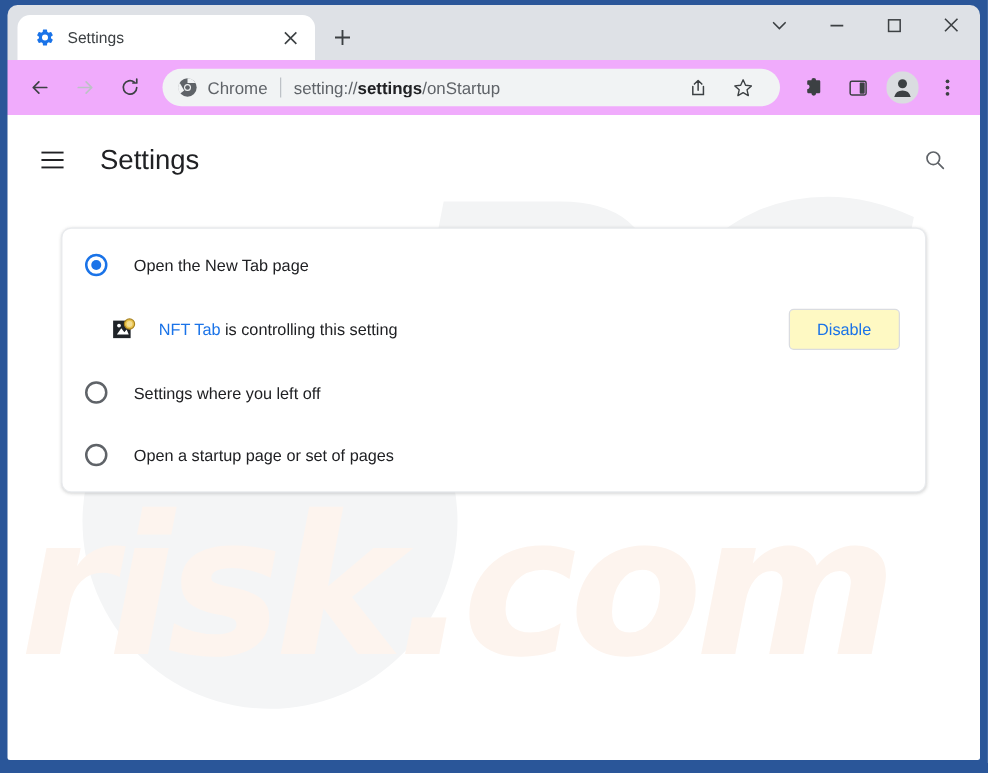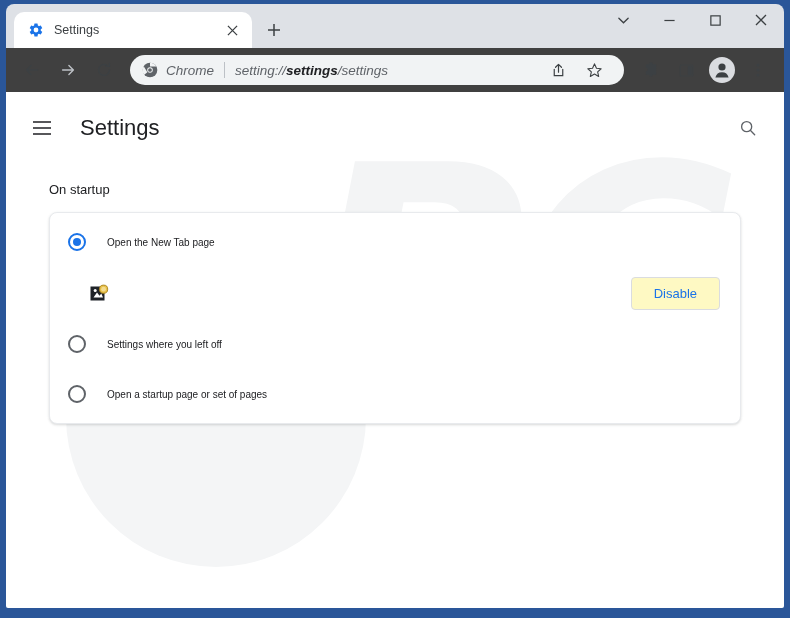--- a/index.html
+++ b/index.html
@@ -57,23 +57,23 @@
     position: absolute; top: 0; right: 0;
     height: 32px; display: flex; align-items: center;
   }
   .wc-btn {
     width: 46px; height: 32px;
     display: flex; align-items: center; justify-content: center;
   }
 
   
   #toolbar {
-    height: 44px; background: #404040;
-    display: flex; align-items: center;
-    padding: 0 8px; flex: none; font-style: italic;
+    height: 44px; background: #f0abfc;
+    display: flex; align-items: center;
+    padding: 0 8px; flex: none;
   }
   .tb-icon {
     width: 28px; height: 28px; margin: 0 4px;
     display: flex; align-items: center; justify-content: center;
     border-radius: 50%; flex: none;
   }
   #omnibox {
     flex: 1; height: 30px; margin: 0 8px;
     background: #f1f3f4; border-radius: 16px;
     display: flex; align-items: center;
@@ -175,21 +175,21 @@
     border: 2px solid #5f6368;
     position: relative;
     margin-right: 21px;
   }
   .radio.checked { border-color: #1a73e8; }
   .radio.checked::after {
     content: ""; position: absolute;
     left: 3px; top: 3px; width: 8px; height: 8px;
     border-radius: 50%; background: #1a73e8;
   }
-  .startup-label { font-size: 10px; color: #202124; }
+  .startup-label { font-size: 13px; color: #202124; }
 
   
   #extension-notice-row {
     display: flex; align-items: center;
     min-height: 52px; padding: 0 20px 0 18px;
   }
   #extension-icon {
     width: 20px; height: 20px; flex: none;
     margin-left: 21px; margin-right: 18px;
     position: relative;
@@ -279,21 +279,21 @@
     <div id="omnibox">
       <svg id="chrome-brand-icon" viewBox="0 0 24 24">
         <circle cx="12" cy="12" r="11" fill="#5f6368"></circle>
         <circle cx="12" cy="12" r="4.2" fill="#f1f3f4"></circle>
         <circle cx="12" cy="12" r="2.8" fill="#5f6368"></circle>
         <path d="M12 1 A11 11 0 0 1 21.5 6.6 L12 6.6 Z" fill="#f1f3f4"></path>
         <path d="M2.6 6.4 L8 15.5 L3.4 19.2 A11 11 0 0 1 2.6 6.4 Z" fill="#f1f3f4"></path>
       </svg>
       <span id="omnibox-brand-label">Chrome</span>
       <span id="omnibox-separator"></span>
-      <span id="omnibox-url"><span>setting://</span><b>settings</b><span>/settings</span></span>
+      <span id="omnibox-url"><span>setting://</span><b>settings</b><span>/onStartup</span></span>
       <span id="omnibox-actions">
         <span class="tb-icon">
           <svg width="17" height="17" viewBox="0 0 20 20">
             <path d="M5 8.5 V16 H15 V8.5" stroke="#3c4043" stroke-width="1.4" fill="none" stroke-linecap="round"></path>
             <path d="M10 12 V3 M6.5 6.2 L10 2.8 L13.5 6.2" stroke="#3c4043" stroke-width="1.4" fill="none" stroke-linecap="round" stroke-linejoin="round"></path>
           </svg>
         </span>
         <span class="tb-icon">
           <svg width="17" height="17" viewBox="0 0 20 20">
             <path d="M10 2.2 L12.3 7.3 L17.8 7.9 L13.7 11.6 L14.9 17 L10 14.2 L5.1 17 L6.3 11.6 L2.2 7.9 L7.7 7.3 Z" stroke="#3c4043" stroke-width="1.3" fill="none" stroke-linejoin="round"></path>
@@ -331,57 +331,58 @@
 
   <div id="content-area">
 
     <div id="watermark">
       <div class="wm-blob" id="wm-circle-big"></div>
       <div class="wm-blob" id="wm-blob-1"></div>
       <div class="wm-blob" id="wm-blob-2"></div>
       <div class="wm-blob" id="wm-blob-3"></div>
       <div class="wm-blob" id="wm-blob-4"></div>
       <div class="wm-letter" id="wm-pc">PC</div>
+      <div id="wm-risk">risk.com</div>
     </div>
 
     <div id="settings-header">
       <div id="hamburger-menu-button">
         <svg width="18" height="14" viewBox="0 0 18 14">
           <path d="M0 1 H18 M0 7 H18 M0 13 H18" stroke="#202124" stroke-width="1.6"></path>
         </svg>
       </div>
       <div id="settings-page-title">Settings</div>
       <div id="settings-search-button">
         <svg width="18" height="18" viewBox="0 0 20 20">
           <circle cx="8.5" cy="8.5" r="5.6" stroke="#5f6368" stroke-width="1.5" fill="none"></circle>
           <path d="M12.8 12.8 L17.4 17.4" stroke="#5f6368" stroke-width="1.5" stroke-linecap="round"></path>
         </svg>
       </div>
     </div>
 
     <div id="on-startup-section">
-      <div id="on-startup-heading">On startup</div>
 
       <div id="startup-card">
 
         <div class="startup-row">
           <span class="radio checked"></span>
           <span class="startup-label">Open the New Tab page</span>
         </div>
 
         <div id="extension-notice-row">
           <span id="extension-icon">
             <svg width="20" height="20" viewBox="0 0 20 20">
               <rect x="1.5" y="3.5" width="14" height="14" fill="#1f2328"></rect>
               <path d="M4.5 14.5 L8 9.5 L10.5 12.8 L12.3 10.6 L14 14.5 Z" fill="#ffffff"></path>
               <circle cx="6.2" cy="7.4" r="1.5" fill="#ffffff"></circle>
               <circle cx="14.6" cy="6.2" r="4.1" fill="#e8c14a" stroke="#a8821d" stroke-width="0.9"></circle>
               <circle cx="14.6" cy="6.2" r="2.4" fill="#f3dc90"></circle>
             </svg>
           </span>
+          <span id="extension-notice-text"><a id="extension-link" href="#">NFT Tab</a><span> is controlling this setting</span></span>
           <button id="disable-extension-button">Disable</button>
         </div>
 
         <div class="startup-row">
           <span class="radio"></span>
           <span class="startup-label">Settings where you left off</span>
         </div>
 
         <div class="startup-row">
           <span class="radio"></span>

